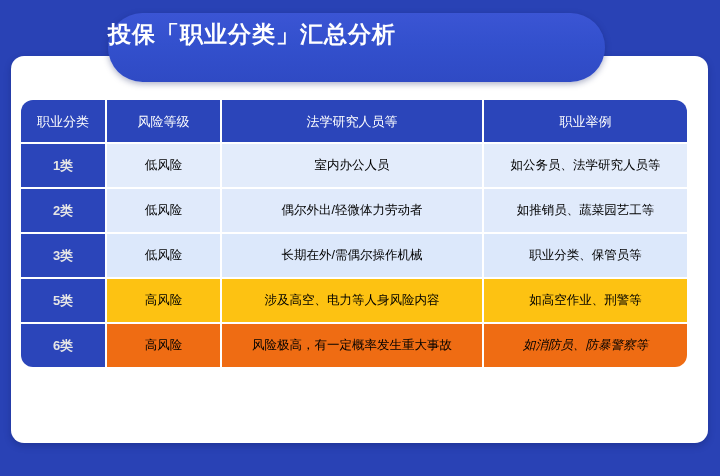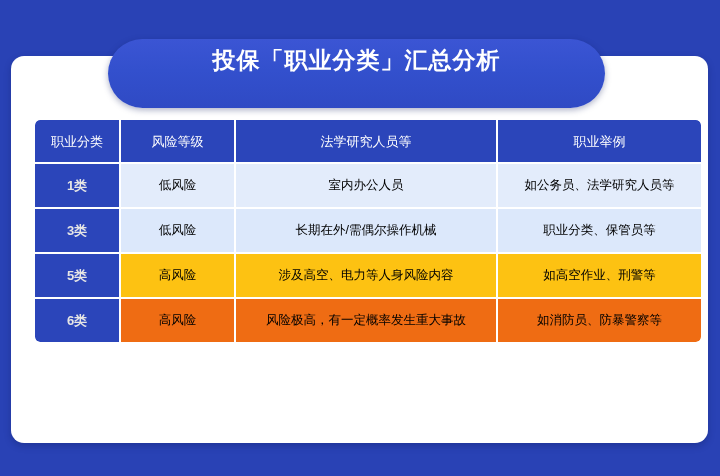--- a/index.html
+++ b/index.html
@@ -22,24 +22,22 @@
     left: 108px;
     top: 13px;
     width: 497px;
     height: 69px;
     background: linear-gradient(180deg, #3b55d4 0%, #3350cd 45%, #2f4ac4 100%);
     border-radius: 36px;
     box-shadow: 0 2px 6px rgba(16, 28, 92, 0.35);
     z-index: 3;
     display: flex;
     flex-direction: column;
-    align-items: center;
     justify-content: flex-start;
     padding-top: 6px;
-    margin-top: 26px;
   }
 
   #page-title {
     color: #ffffff;
     font-size: 23px;
     font-weight: bold;
     letter-spacing: 1px;
     line-height: 30px;
     white-space: nowrap;
   }
@@ -75,30 +73,29 @@
     height: 135px;
     z-index: 2;
     pointer-events: none;
     opacity: 1;
   }
   #watermark svg { display: block; }
 
   
   #job-table {
     position: absolute;
-    left: 35px;
+    left: 21px;
     top: 100px;
     width: 666px;
     z-index: 4;
     border-collapse: separate;
     border-spacing: 0;
     table-layout: fixed;
-    border-radius: 5px;
+    border-radius: 12px;
     overflow: hidden;
-    margin-top: 20px;
   }
 
   #job-table col.c1 { width: 86px; }
   #job-table col.c2 { width: 115px; }
   #job-table col.c3 { width: 262px; }
   #job-table col.c4 { width: 203px; }
 
   #job-table th,
   #job-table td {
     text-align: center;
@@ -139,21 +136,21 @@
   .tint-b2 { background: #e0eafb; }
   .tint-b3 { background: #dce8fb; }
   .tint-y1 { background: #fce4a6; }
   .tint-y2 { background: #fdc212; }
   .tint-o1 { background: #ef6c13; }
 
   
   #job-table thead th:first-child { border-top-left-radius: 5px; }
   #job-table thead th:last-child  { border-top-right-radius: 5px; text-align: center; }
   #job-table tbody tr:last-child td:first-child { border-bottom-left-radius: 5px; }
-  #job-table tbody tr:last-child td:last-child  { border-bottom-right-radius: 5px; }
+  #job-table tbody tr:last-child td:last-child  { border-bottom-right-radius: 5px; font-style: italic; }
 </style>
 </head>
 <body>
 
 <div id="content-card"></div>
 
 <div id="watermark">
   <svg width="440" height="135" viewBox="0 0 440 135" xmlns="http://www.w3.org/2000/svg">
     <g opacity="0.85">
 
@@ -189,20 +186,26 @@
     </tr>
   </thead>
   <tbody id="table-body">
       <tr>
         <td class="cat">1类</td>
         <td class="tint-b1">低风险</td>
         <td class="tint-b1">室内办公人员</td>
         <td class="tint-b1">如公务员、法学研究人员等</td>
       </tr>
       <tr>
+        <td class="cat">2类</td>
+        <td class="tint-b2">低风险</td>
+        <td class="tint-b2">偶尔外出/轻微体力劳动者</td>
+        <td class="tint-b2">如推销员、蔬菜园艺工等</td>
+      </tr>
+      <tr>
         <td class="cat">3类</td>
         <td class="tint-b3">低风险</td>
         <td class="tint-b3">长期在外/需偶尔操作机械</td>
         <td class="tint-b3">职业分类、保管员等</td>
       </tr>
       <tr>
         <td class="cat">5类</td>
         <td class="tint-y2">高风险</td>
         <td class="tint-y2">涉及高空、电力等人身风险内容</td>
         <td class="tint-y2">如高空作业、刑警等</td>

